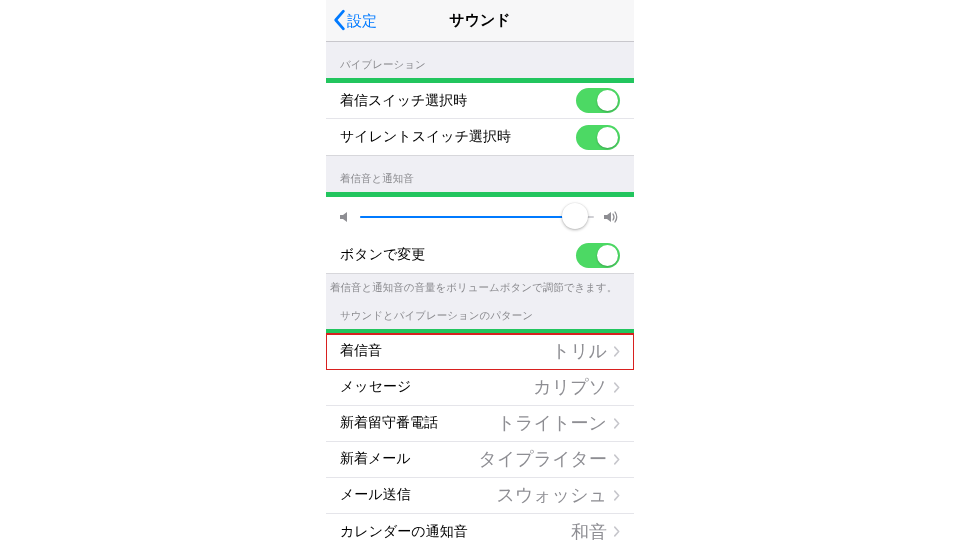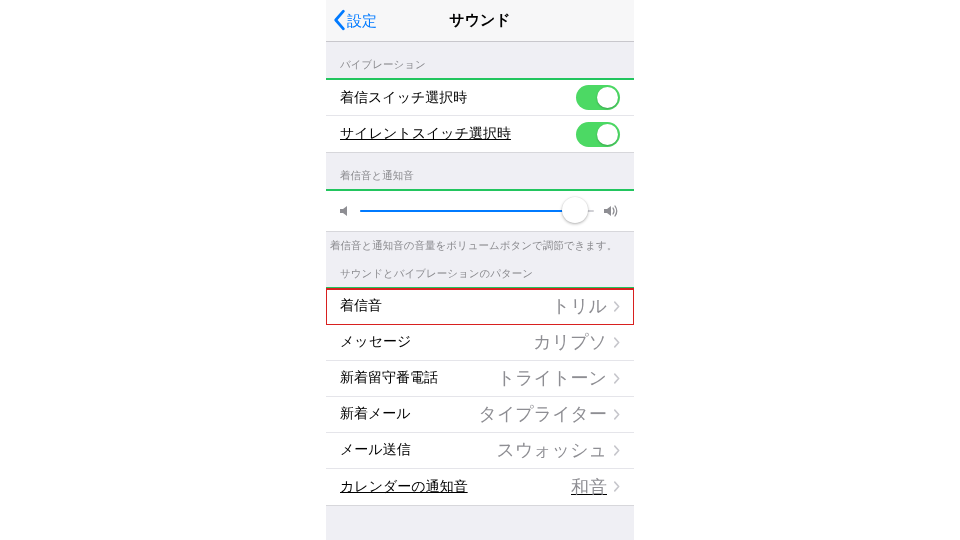--- a/index.html
+++ b/index.html
@@ -5,23 +5,23 @@
   * { box-sizing: border-box; margin: 0; padding: 0; }
   html, body { width: 960px; height: 540px; background: #fff; font-family: -apple-system, "Hiragino Kaku Gothic ProN", "Helvetica Neue", Arial, sans-serif; }
   .stage { width: 960px; height: 424px; position: relative; }
   .phone { position: absolute; left: 326px; top: 0; width: 308px; height: 540px; background: #efeff4; overflow: hidden; }
   .navbar { height: 42px; background: #f7f7f8; border-bottom: 1px solid #c8c7cc; display: flex; align-items: center; justify-content: center; position: relative; }
   .navbar-title { font-size: 15px; font-weight: 600; color: #000; }
   .navbar-back { position: absolute; left: 6px; top: 0; height: 42px; display: flex; align-items: center; color: #007aff; font-size: 15px; gap: 1px; cursor: pointer; }
   .navbar-back svg { width: 14px; height: 22px; }
   .section-header { padding: 16px 14px 6px 14px; font-size: 10.5px; color: #8a8a8e; }
   .section-footer { padding: 6px 14px 4px 4px; font-size: 10.5px; color: #8a8a8e; line-height: 1.4; }
-  .cell-group { background: #a21caf; border-top: 2px solid #22c55e; border-bottom: 1px solid #d7d7db; }
+  .cell-group { background: #a21caf; border-top: 5px solid #22c55e; border-bottom: 1px solid #d7d7db; }
   .cell { display: flex; align-items: center; min-height: 36px; padding: 0 14px; font-size: 14px; color: #000; border-bottom: 1px solid #e5e5ea; position: relative; background: #fff; }
-  .cell:last-child { border-bottom: none; text-decoration: underline; }
+  .cell:last-child { border-bottom: none; }
   .cell-label { flex: 1; }
   .cell-value { color: #8e8e93; font-size: 18px; }
   .chevron { margin-left: 6px; flex-shrink: 0; }
   .chevron svg { width: 7px; height: 11px; display: block; }
   
   .toggle { width: 44px; height: 25px; border-radius: 13px; background: #4cd964; position: relative; flex-shrink: 0; }
   .toggle::after { content: ""; position: absolute; width: 21px; height: 21px; border-radius: 50%; background: #fff; top: 2px; right: 2px; box-shadow: 0 1px 2px rgba(0,0,0,.25); }
   
   .slider-row { display: flex; align-items: center; height: 40px; padding: 0 14px; background: #fff; gap: 10px; }
   .spk { color: #8e8e93; display: flex; align-items: center; }
@@ -76,20 +76,24 @@
           <div class="thumb"></div>
         </div>
         <span class="spk">
           <svg width="16" height="14" viewBox="0 0 16 14">
               <path d="M0 5 H3 L7 2 V12 L3 9 H0 Z" fill="#8e8e93"></path>
               <path d="M9 4 Q11 7 9 10" fill="none" stroke="#8e8e93" stroke-width="1.3" stroke-linecap="round"></path>
               <path d="M11 2 Q14.5 7 11 12" fill="none" stroke="#8e8e93" stroke-width="1.3" stroke-linecap="round"></path>
             </svg>
         </span>
       </div>
+      <div class="cell">
+        <div class="cell-label">ボタンで変更</div>
+        <div class="toggle"></div>
+      </div>
     </div>
     <div class="section-footer">着信音と通知音の音量をボリュームボタンで調節できます。</div>
 
     <div class="section-header" style="padding-top:10px">サウンドとバイブレーションのパターン</div>
     <div class="cell-group">
       <div class="cell highlight">
         <div class="cell-label">着信音</div>
         <div class="cell-value">トリル</div>
         <span class="chevron">
             <svg viewBox="0 0 8 12">

